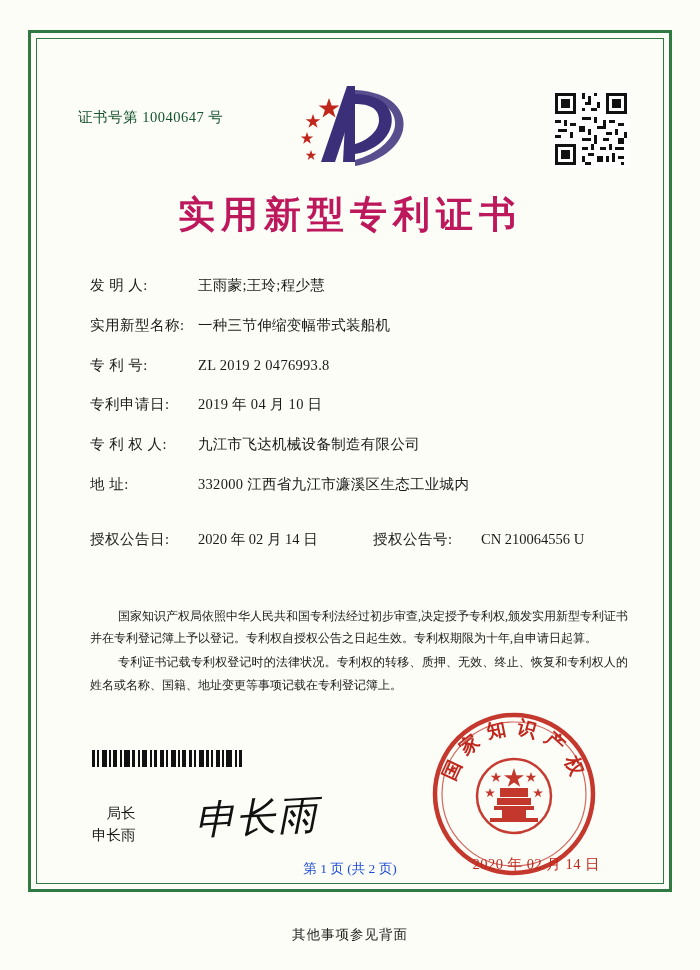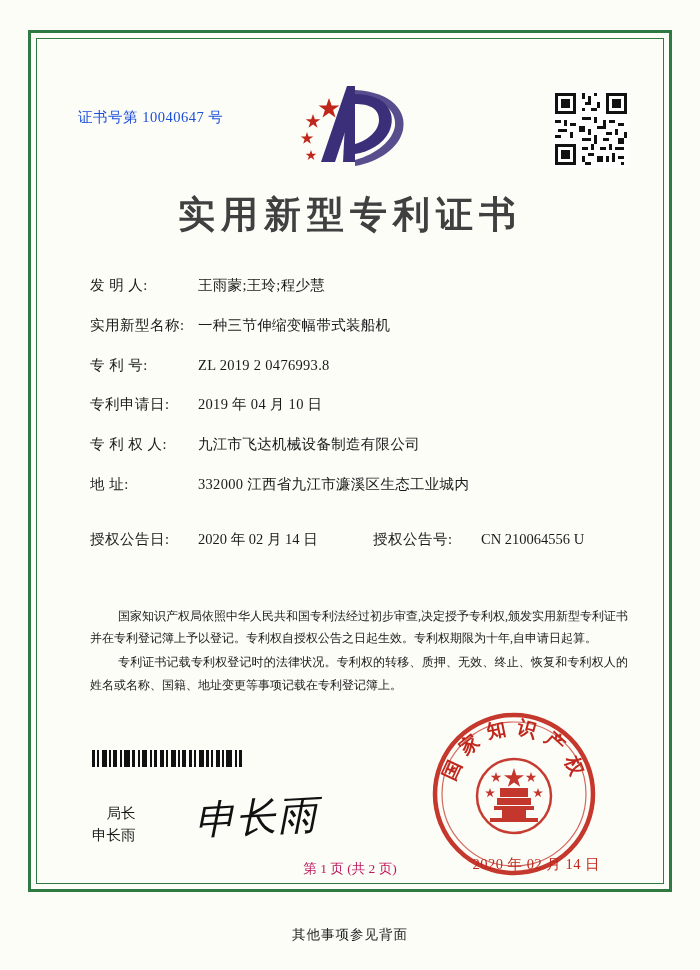--- a/index.html
+++ b/index.html
@@ -48,21 +48,21 @@
     bottom: 100px;
   }
 
   
   .cert-no {
     position: absolute;
     left: 18px;
     top: 48px;
     font-size: 14.5px;
     letter-spacing: 0.5px;
-    color: #1d4ed8;
+    color: #14532d;
   }
 
   
   .emblem {
     position: absolute;
     left: 50%;
     transform: translateX(-50%);
     top: 20px;
     width: 130px;
     height: 95px;
@@ -79,21 +79,21 @@
 
   .title {
     position: absolute;
     left: 0;
     right: 0;
     top: 130px;
     text-align: center;
     font-size: 37px;
     font-weight: bold;
     letter-spacing: 6px;
-    color: #404040;
+    color: #be185d;
     font-family: "DejaVu Serif", serif;
   }
 
   .fields {
     position: absolute;
     left: 30px;
     right: 10px;
     top: 215px;
   }
   .field-row {
@@ -195,21 +195,21 @@
     letter-spacing: 0.5px;
   }
 
   .page-num {
     position: absolute;
     left: 0;
     right: 0;
     bottom: -8px;
     text-align: center;
     font-size: 13.5px;
-    color: #be185d;
+    color: #1d4ed8;
   }
 
   .footer-note {
     position: absolute;
     left: 0;
     right: 0;
     bottom: 26px;
     text-align: center;
     font-size: 13.5px;
     color: #1a1a1a;

